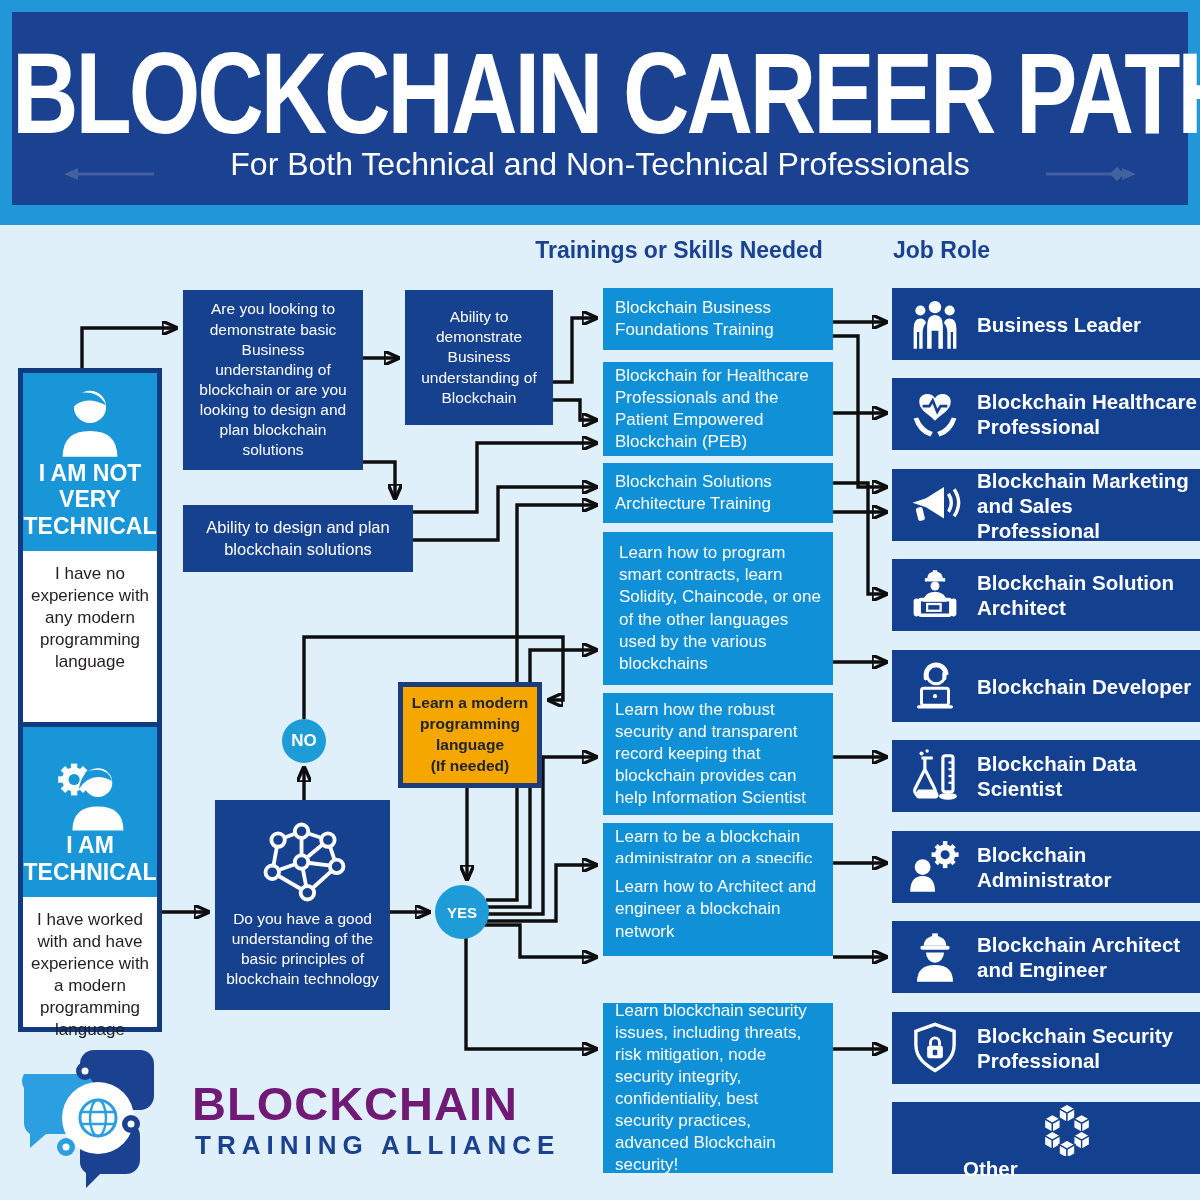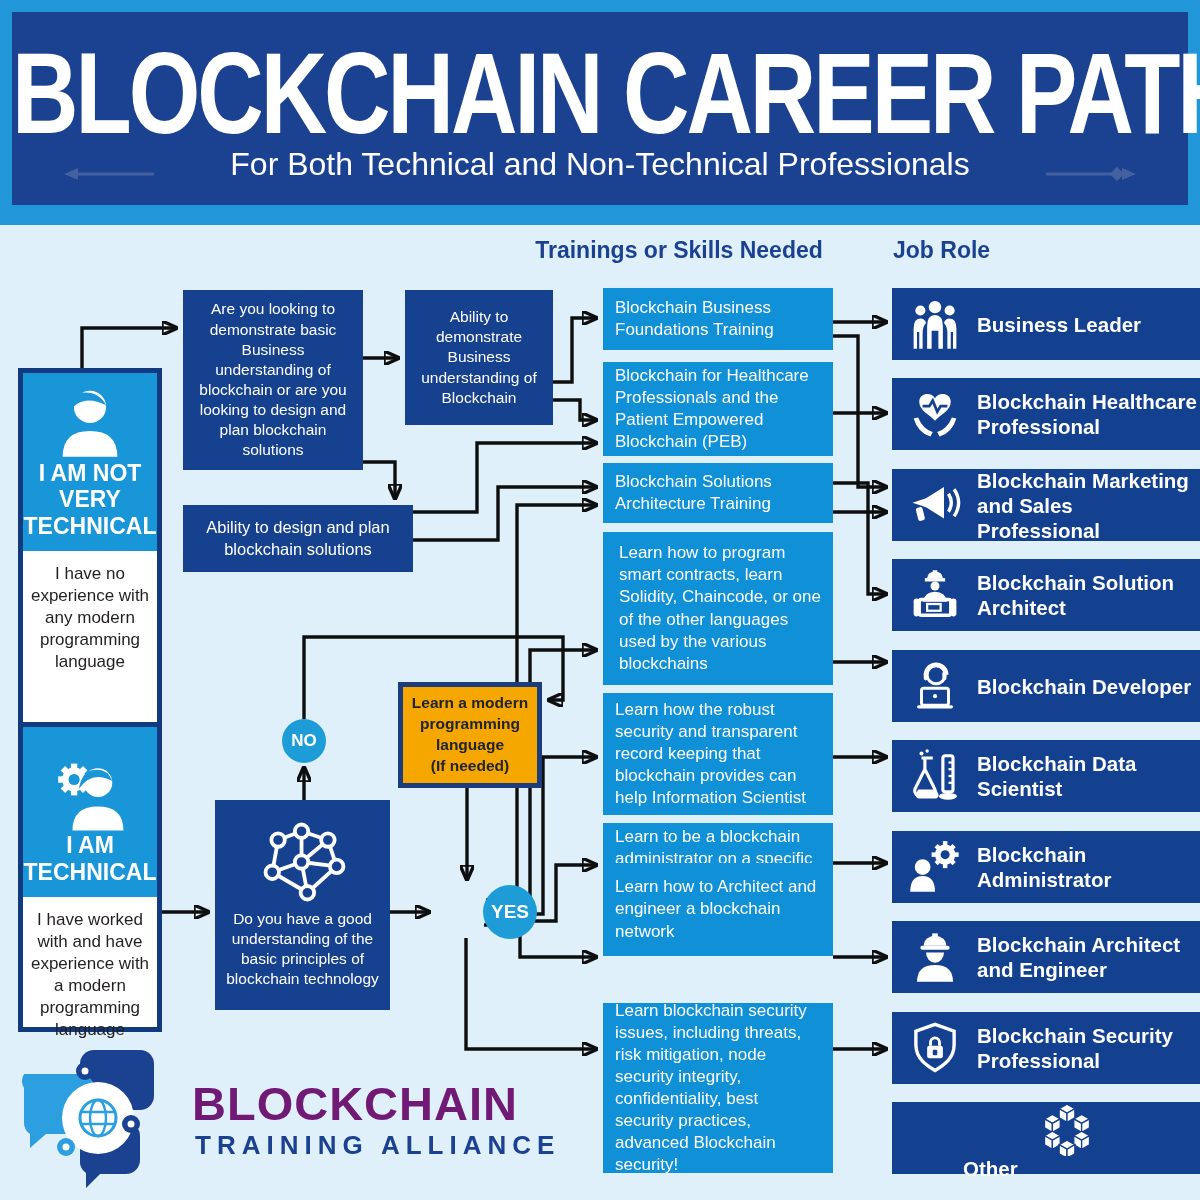--- a/index.html
+++ b/index.html
@@ -34,21 +34,21 @@
                line-height:1.15;padding:10px 4px 12px;}
   .profile-bottom{color:#231f20;font-size:17px;line-height:1.3;text-align:center;padding:12px 6px;}
   
   .orange{position:absolute;left:398px;top:682px;width:144px;height:106px;background:#f5a700;
           border:5px solid #1b3d7e;box-sizing:border-box;color:#20242c;font-weight:bold;
           font-size:15.5px;line-height:1.35;display:flex;flex-direction:column;align-items:center;
           justify-content:center;text-align:center;z-index:2;}
   .circle{position:absolute;border-radius:50%;background:#1e9cd7;color:#fff;font-weight:bold;
           display:flex;align-items:center;justify-content:center;z-index:3;}
   #no-circle{left:282px;top:719px;width:44px;height:44px;font-size:17px;}
-  #yes-circle{left:435px;top:885px;width:54px;height:54px;font-size:19px;margin-left:48px;}
+  #yes-circle{left:435px;top:885px;width:54px;height:54px;font-size:15px;}
   
   .arrows{position:absolute;left:0;top:0;z-index:1;}
   .arrows path{stroke:#0e0e0e;stroke-width:3.4;fill:none;}
   
   .logo-name{position:absolute;left:192px;top:1076px;font-size:47px;font-weight:bold;
              color:#701a75;letter-spacing:1px;z-index:2;}
   .logo-sub{position:absolute;left:195px;top:1130px;font-size:26px;font-weight:bold;
             color:#1b4191;letter-spacing:6px;z-index:2;}
 </style>
 </head>

